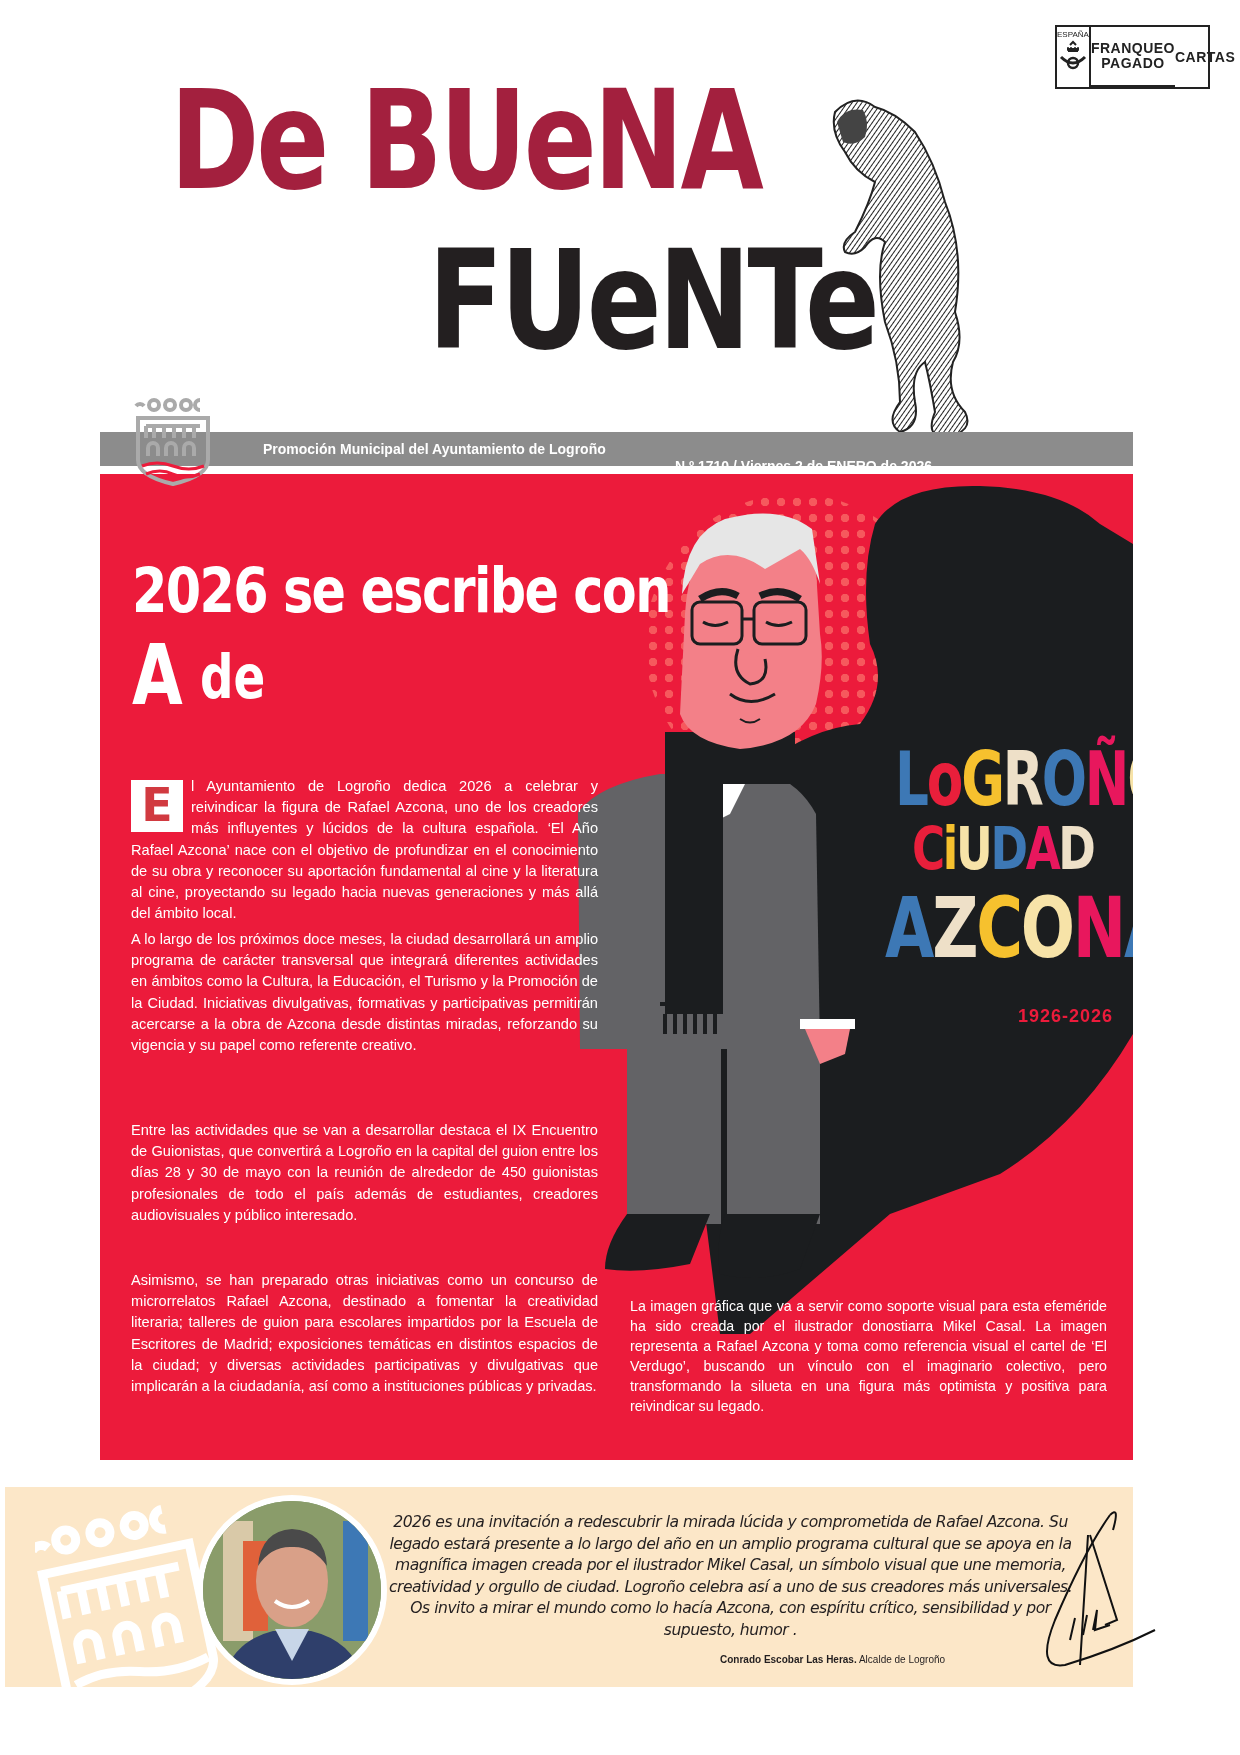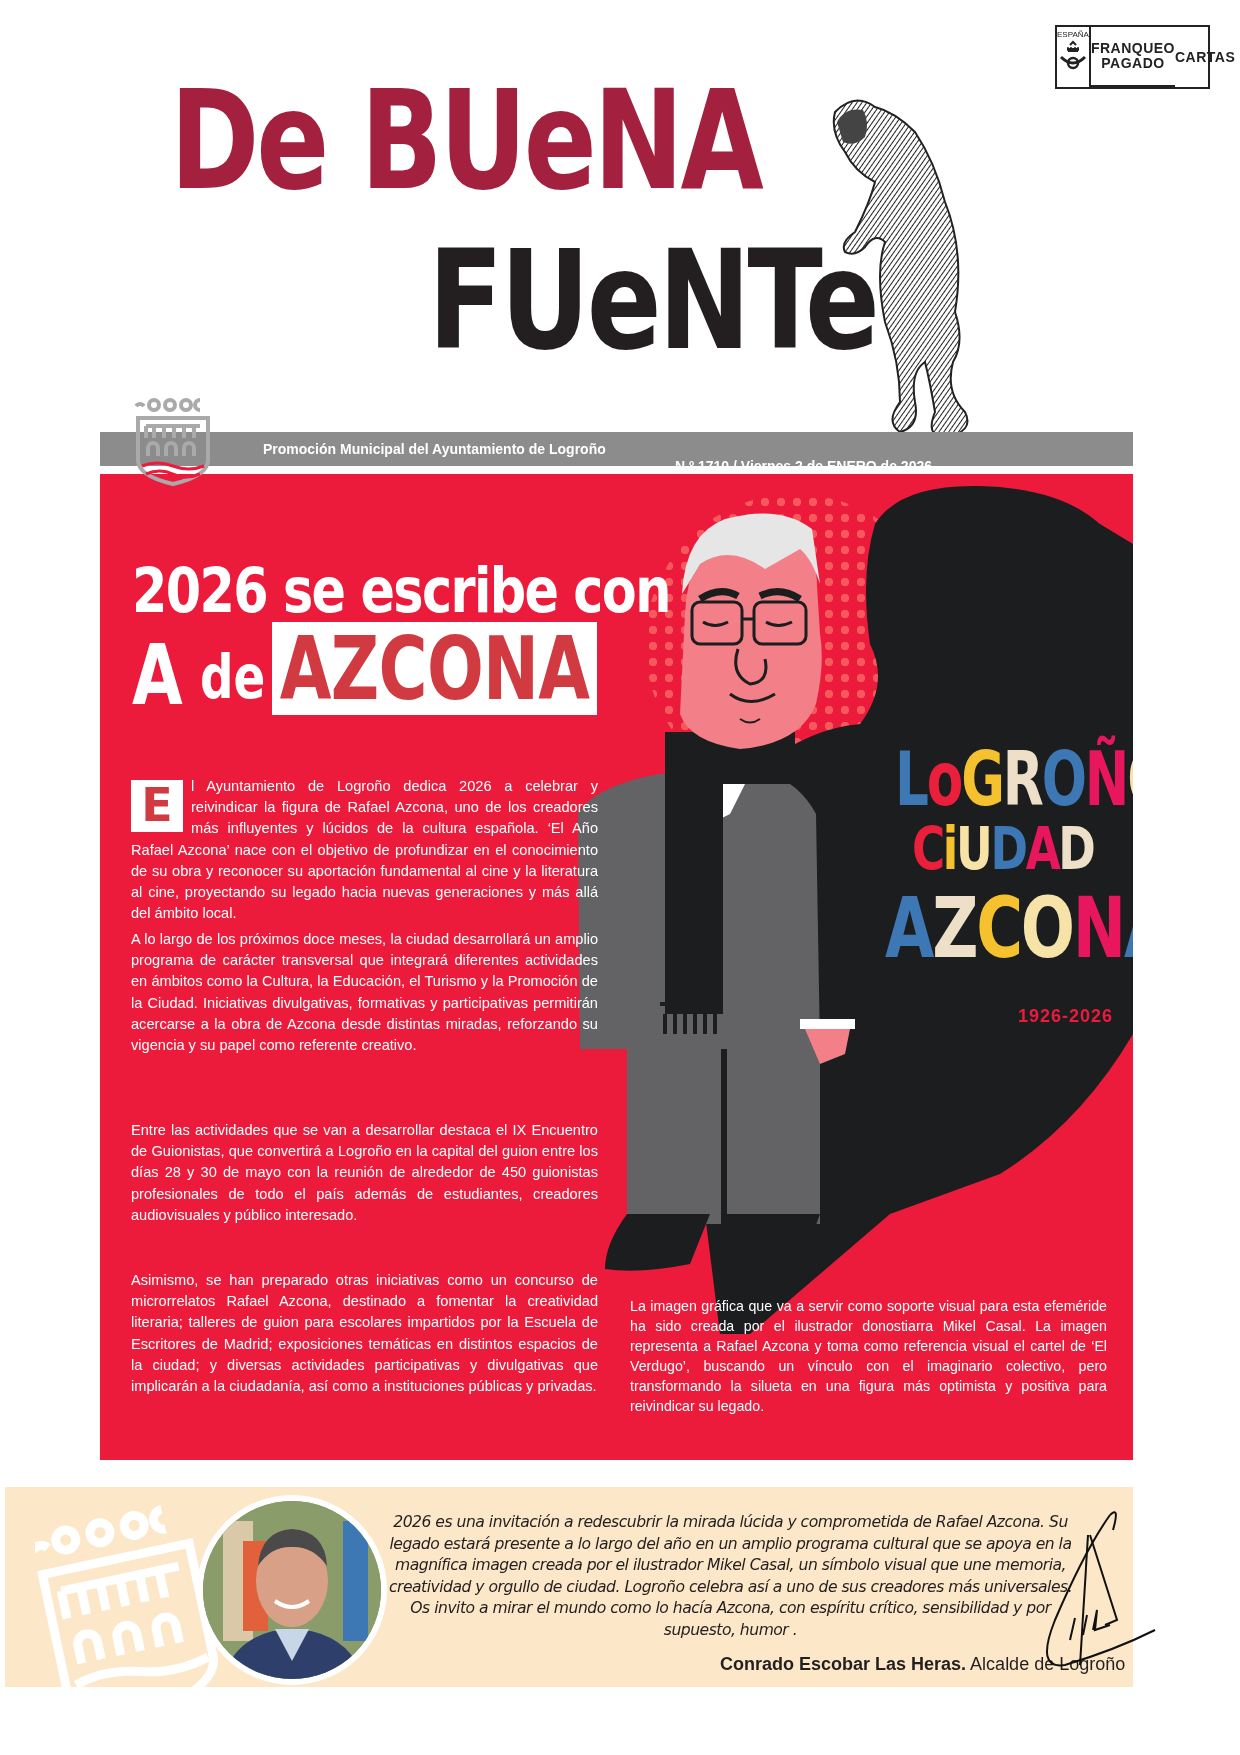--- a/index.html
+++ b/index.html
@@ -51,21 +51,21 @@
   .logo-l1 { position: absolute; left: 795px; top: 268px; font-family: "DejaVu Sans", sans-serif; font-weight: bold; font-size: 74px; line-height: 74px; letter-spacing: -3px; transform: scaleX(0.72); transform-origin: left top; white-space: nowrap; }
   .logo-l2 { position: absolute; left: 812px; top: 346px; font-family: "DejaVu Sans", sans-serif; font-weight: bold; font-size: 58px; line-height: 58px; letter-spacing: -3px; transform: scaleX(0.78); transform-origin: left top; white-space: nowrap; }
   .logo-l3 { position: absolute; left: 785px; top: 412px; font-family: "DejaVu Sans", sans-serif; font-weight: bold; font-size: 84px; line-height: 84px; letter-spacing: -3px; transform: scaleX(0.76); transform-origin: left top; white-space: nowrap; }
   .logo-years { position: absolute; left: 918px; top: 506px; color: #ec1b3b; font-size: 18px; font-weight: bold; letter-spacing: 1px; margin-top: 26px; }
 
   
   .mayor-panel { position: absolute; left: 5px; top: 1487px; width: 1128px; height: 200px; background: #fce7c8; overflow: hidden; }
   .mayor-crest { position: absolute; left: 30px; top: 15px; width: 190px; height: 200px; }
   .mayor-photo { position: absolute; left: 192px; top: 8px; width: 190px; height: 190px; border-radius: 50%; border: 6px solid #fff; overflow: hidden; background: #7f9a6a; }
   .quote { position: absolute; left: 378px; top: 25px; width: 695px; color: #231f20; font-size: 15.6px; font-style: italic; line-height: 21.6px; text-align: center; font-family: "DejaVu Sans", sans-serif; letter-spacing: -0.5px; }
-  .signoff { position: absolute; left: 715px; top: 167px; font-size: 18px; color: #231f20; }
+  .signoff { position: absolute; left: 715px; top: 167px; font-size: 10px; color: #231f20; }
   .signoff b { font-weight: bold; }
   .signature { position: absolute; left: 1025px; top: 1490px; width: 140px; height: 200px; }
 </style>
 </head>
 <body>
 
 <div class="stamp">
   <div class="stamp-left">
     <span class="stamp-country">ESPAÑA</span>
     <svg width="30" height="40" viewBox="0 0 30 40">
@@ -153,23 +153,20 @@
     <path d="M600 125 Q620 112 638 122 M660 122 Q680 112 700 125" stroke="#1b1d1f" stroke-width="7" fill="none"></path>
 
     <path d="M638 175 Q630 200 650 210 Q670 208 665 185" stroke="#1b1d1f" stroke-width="3" fill="#f38088"></path>
     <path d="M630 220 Q650 235 675 220" stroke="#1b1d1f" stroke-width="3" fill="none"></path>
     <path d="M640 245 Q650 252 660 245" stroke="#1b1d1f" stroke-width="2" fill="none"></path>
   </svg>
 
   <div class="headline1">2026 se escribe con</div>
   <div class="headline2-a">A</div>
   <div class="headline2-de">de</div>
-  <div class="azcona-box">
-    <span>AZCONA</span>
-  </div>
 
   <div class="body-col p1">
     <span class="dropcap">E</span>
     <span>l Ayuntamiento de Logroño dedica 2026 a celebrar y reivindicar la figura de Rafael Azcona, uno de los creadores más influyentes y lúcidos de la cultura española. ‘El Año Rafael Azcona’ nace con el objetivo de profundizar en el conocimiento de su obra y reconocer su aportación fundamental al cine y la literatura al cine, proyectando su legado hacia nuevas generaciones y más allá del ámbito local.</span>
   </div>
   <div class="body-col p2">A lo largo de los próximos doce meses, la ciudad desarrollará un amplio programa de carácter transversal que integrará diferentes actividades en ámbitos como la Cultura, la Educación, el Turismo y la Promoción de la Ciudad. Iniciativas divulgativas, formativas y participativas permitirán acercarse a la obra de Azcona desde distintas miradas, reforzando su vigencia y su papel como referente creativo.</div>
   <div class="body-col p3">Entre las actividades que se van a desarrollar destaca el IX Encuentro de Guionistas, que convertirá a Logroño en la capital del guion entre los días 28 y 30 de mayo con la reunión de alrededor de 450 guionistas profesionales de todo el país además de estudiantes, creadores audiovisuales y público interesado.</div>
   <div class="body-col p4">Asimismo, se han preparado otras iniciativas como un concurso de microrrelatos Rafael Azcona, destinado a fomentar la creatividad literaria; talleres de guion para escolares impartidos por la Escuela de Escritores de Madrid; exposiciones temáticas en distintos espacios de la ciudad; y diversas actividades participativas y divulgativas que implicarán a la ciudadanía, así como a instituciones públicas y privadas.</div>
 
   <div class="logo-l1">

